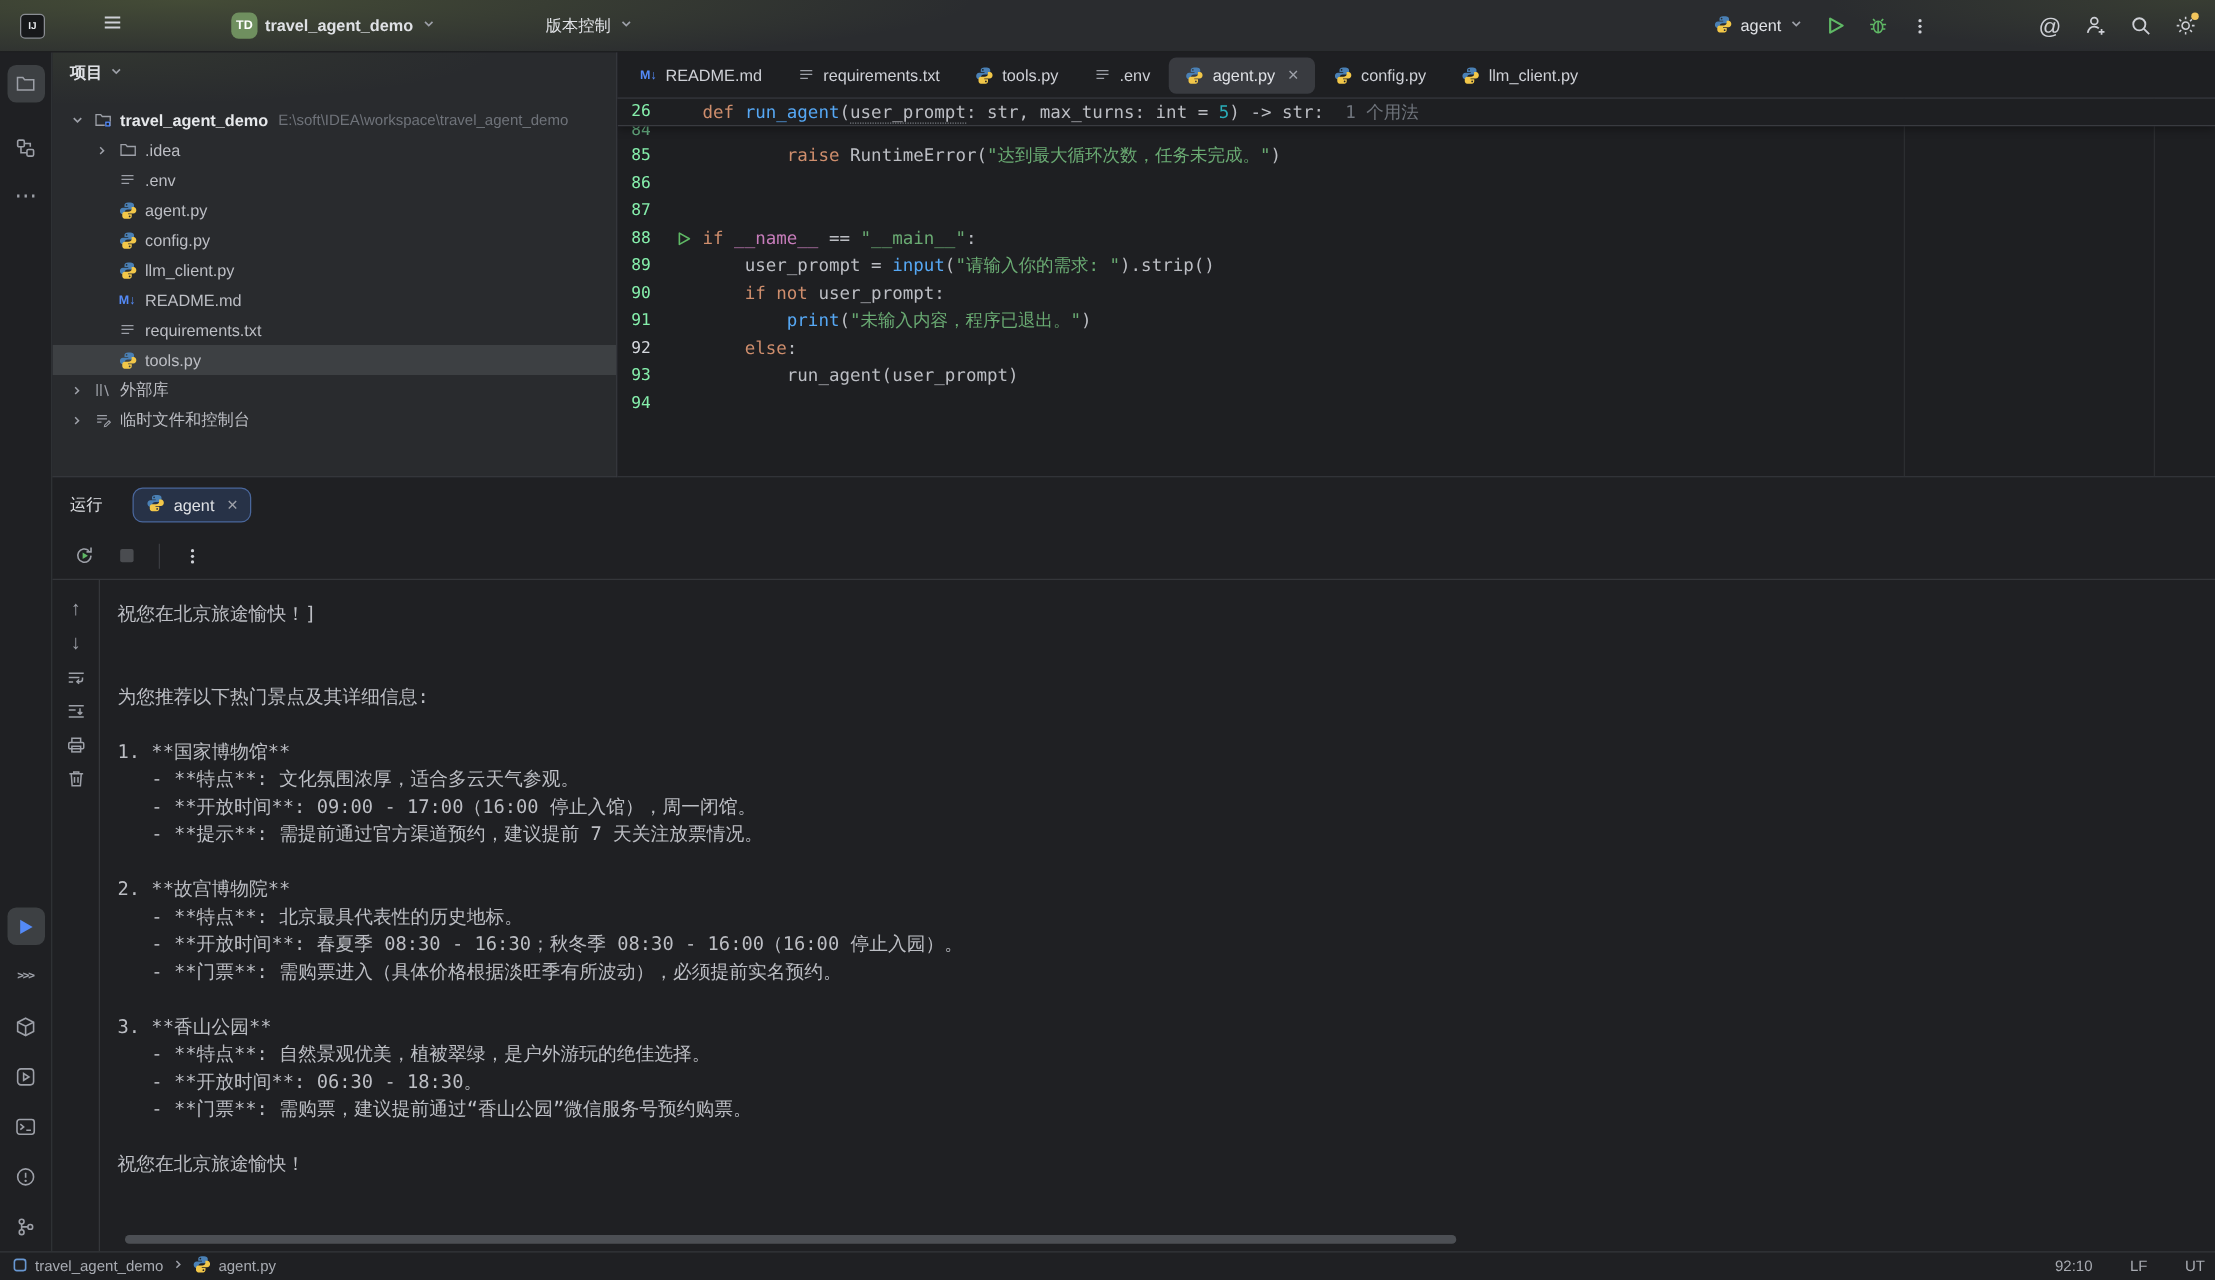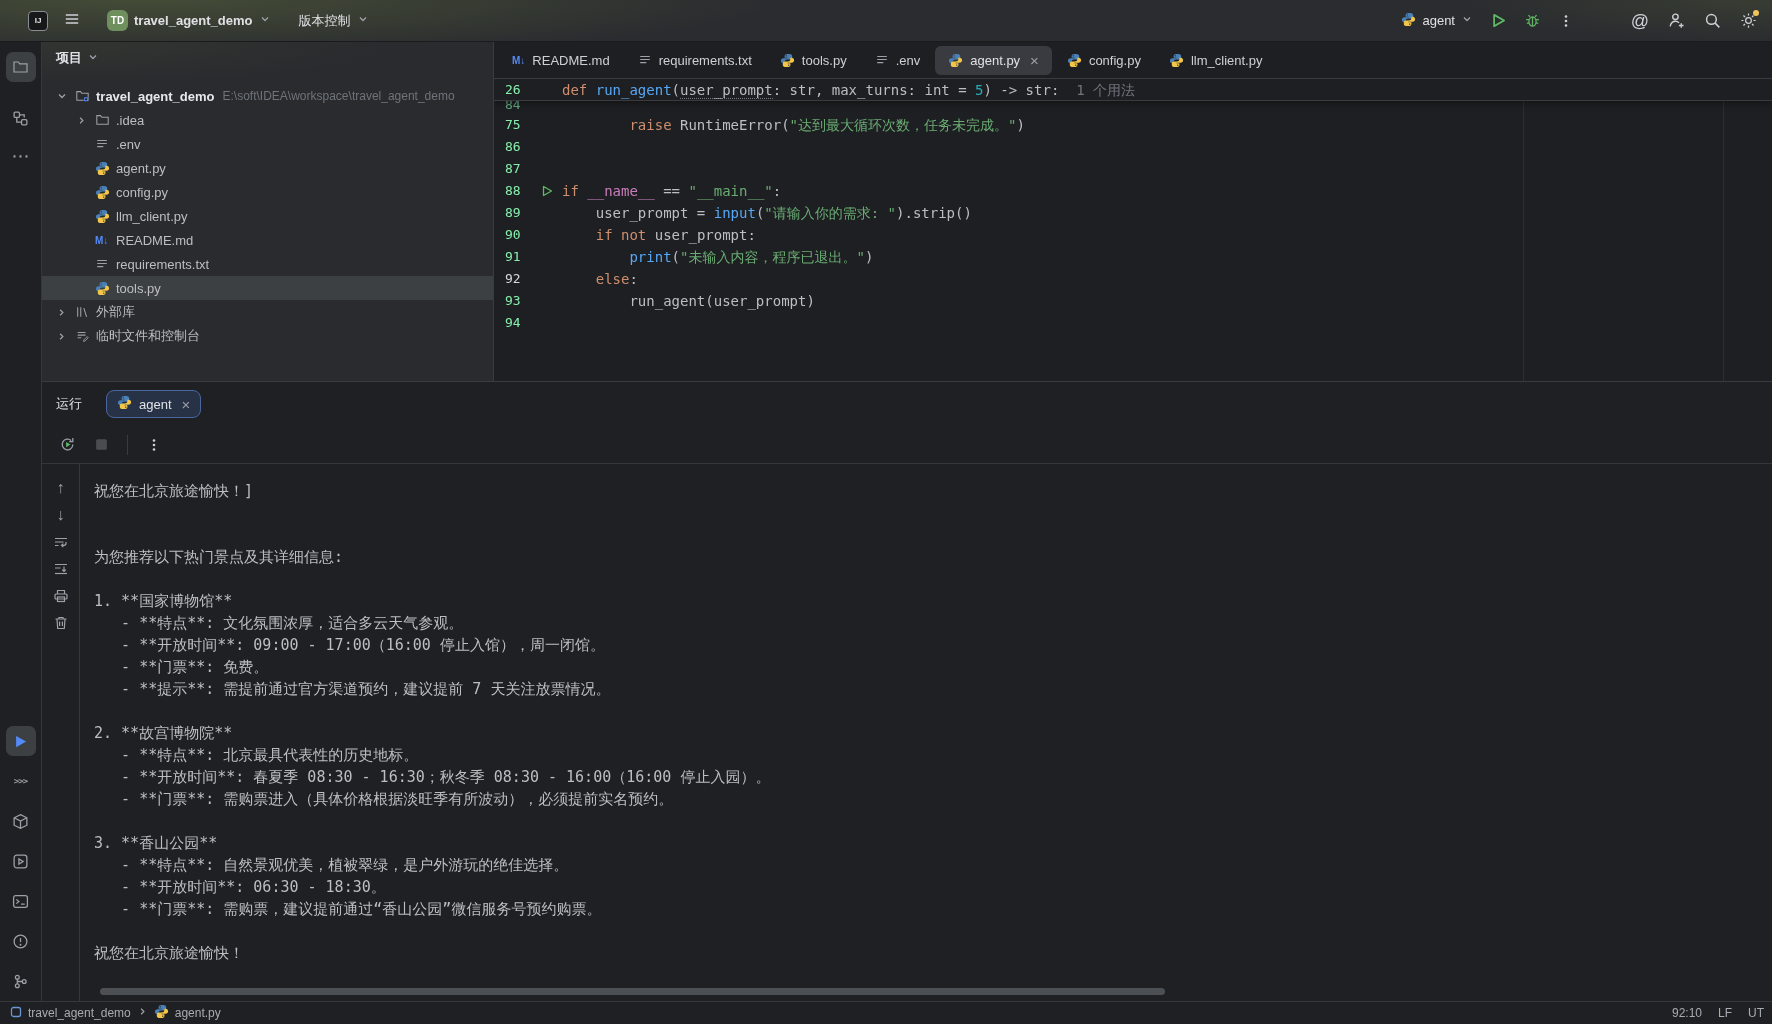--- a/index.html
+++ b/index.html
@@ -1,26 +1,26 @@
 <!DOCTYPE html>
 <html><head>
 <meta charset="utf-8">
 <style>
   * { margin:0; padding:0; box-sizing:border-box; }
   html,body { width:1772px; height:1024px; overflow:hidden; background:#1e1f22;
     font-family:"Liberation Sans", sans-serif; -webkit-font-smoothing:antialiased; }
 
   
   #header { position:absolute; top:0; left:0; right:0; height:42px; display:flex; align-items:center;
-    padding:0 10px 0 28px;
+    padding:0 10px 0 16px;
     background:
       radial-gradient(900px 80px at 150px 0, rgba(128,148,72,.30), transparent 70%),
       radial-gradient(420px 60px at 1755px 0, rgba(128,148,72,.16), transparent 70%),
       #2a2c2f;
-    border-bottom:1px solid #1a1b1d; }
+    border-bottom:1px solid #1a1b1d;gap:30px; }
   .hbtn { display:flex; align-items:center; gap:6px; padding:4px 7px; border-radius:6px;
     color:#dfe1e5; font-size:13px; cursor:default; }
   #logo { width:20px; height:20px; border:1px solid #8a8d93; border-radius:4px; color:#e5e7ea;
     font-size:8px; font-weight:bold; display:flex; align-items:center; justify-content:center;
     background:#17181a; margin-right:10px; }
   #avatar { width:21px; height:21px; border-radius:6px; background:#6f8f5f; color:#fff;
     font-size:10px; font-weight:bold; display:flex; align-items:center; justify-content:center; }
   .hgap { width:14px; }
   #run-config-group { margin-left:auto; display:flex; align-items:center; gap:4px; }
   #right-icons { display:flex; align-items:center; gap:8px; margin-left:46px; }
@@ -101,21 +101,21 @@
     font-family:"DejaVu Sans Mono", monospace; font-size:15px; line-height:22px; color:#bcbec4; }
   .console-line { min-height:22px; white-space:pre; }
   #hscroll { position:absolute; left:20px; bottom:6px; width:1065px; height:7px; border-radius:4px;
     background:#55585d; opacity:.85; }
 
   
   #status { position:absolute; left:0; right:0; bottom:0; height:23px; background:#1f2023;
     border-top:1px solid #35373b; display:flex; align-items:center; font-size:12px; color:#a8abb2;
     padding:0 4px 0 10px; }
   .sb-left { display:flex; align-items:center; gap:6px; }
-  .sb-right { margin-left:auto; display:flex; align-items:center; gap:8px; }
+  .sb-right { margin-left:auto; display:flex; align-items:center; gap:22px; }
   .sb-item { padding:2px 4px; }
 </style>
 </head>
 <body>
 
 <div id="header">
   <div id="logo">IJ</div>
   <div class="icon-24">
       <span><svg width="18" height="18" viewBox="0 0 16 16" fill="none" stroke="#9da0a8" stroke-width="1.2">
           <path d="M2.5 4.5h11M2.5 8h11M2.5 11.5h11" stroke="#ced0d6" stroke-width="1.4"></path>
@@ -489,21 +489,21 @@
       </div>
     </div>
   <div id="code">
     <div class="guide" style="left:1029px"></div>
     <div class="guide" style="left:1229px"></div>
     <div id="sticky">
         <div class="cline"><span class="gnum">26</span><span class="gico"></span><span class="ctext"><span class="tok kw">def </span><span class="tok fn">run_agent</span><span class="tok pl">(</span><span class="tok sq">user_prompt</span><span class="tok pl">: str, max_turns: int = </span><span class="tok num">5</span><span class="tok pl">) -&gt; str:  </span><span class="tok hint">1 个用法</span></span></div>
       </div>
     <div id="code-lines">
         <div class="cline clipped"><span class="gnum">84</span><span class="gico"></span><span class="ctext"></span></div>
-        <div class="cline"><span class="gnum">75</span><span class="gico"></span><span class="ctext"><span class="tok pl">        </span><span class="tok kw">raise </span><span class="tok pl">RuntimeError(</span><span class="tok str">"达到最大循环次数，任务未完成。"</span><span class="tok pl">)</span></span></div>
+        <div class="cline"><span class="gnum">85</span><span class="gico"></span><span class="ctext"><span class="tok pl">        </span><span class="tok kw">raise </span><span class="tok pl">RuntimeError(</span><span class="tok str">"达到最大循环次数，任务未完成。"</span><span class="tok pl">)</span></span></div>
         <div class="cline"><span class="gnum">86</span><span class="gico"></span><span class="ctext"></span></div>
         <div class="cline"><span class="gnum">87</span><span class="gico"></span><span class="ctext"></span></div>
         <div class="cline"><span class="gnum">88</span><span class="gico"><svg width="12" height="12" viewBox="0 0 12 12" fill="none">
               <path d="M2.5 1.5v9l8-4.5z" stroke="#5fb865" stroke-width="1.3" stroke-linejoin="round"></path>
             </svg></span><span class="ctext"><span class="tok kw">if </span><span class="tok dud">__name__</span><span class="tok pl"> == </span><span class="tok str">"__main__"</span><span class="tok pl">:</span></span></div>
         <div class="cline"><span class="gnum">89</span><span class="gico"></span><span class="ctext"><span class="tok pl">    user_prompt = </span><span class="tok bi">input</span><span class="tok pl">(</span><span class="tok str">"请输入你的需求: "</span><span class="tok pl">).strip()</span></span></div>
         <div class="cline"><span class="gnum">90</span><span class="gico"></span><span class="ctext"><span class="tok pl">    </span><span class="tok kw">if not </span><span class="tok pl">user_prompt:</span></span></div>
         <div class="cline"><span class="gnum">91</span><span class="gico"></span><span class="ctext"><span class="tok pl">        </span><span class="tok bi">print</span><span class="tok pl">(</span><span class="tok str">"未输入内容，程序已退出。"</span><span class="tok pl">)</span></span></div>
         <div class="cline current"><span class="gnum">92</span><span class="gico"></span><span class="ctext"><span class="tok pl">    </span><span class="tok kw">else</span><span class="tok pl">:</span></span></div>
         <div class="cline"><span class="gnum">93</span><span class="gico"></span><span class="ctext"><span class="tok pl">        run_agent(user_prompt)</span></span></div>
@@ -606,21 +606,20 @@
     <div id="console">
       <div id="console-lines">
           <div class="console-line">祝您在北京旅途愉快！]</div>
           <div class="console-line"></div>
           <div class="console-line"></div>
           <div class="console-line">为您推荐以下热门景点及其详细信息:</div>
           <div class="console-line"></div>
           <div class="console-line">1. **国家博物馆**</div>
           <div class="console-line">   - **特点**: 文化氛围浓厚，适合多云天气参观。</div>
           <div class="console-line">   - **开放时间**: 09:00 - 17:00（16:00 停止入馆），周一闭馆。</div>
-          <div class="console-line">   - **门票**: 免费。</div>
           <div class="console-line">   - **提示**: 需提前通过官方渠道预约，建议提前 7 天关注放票情况。</div>
           <div class="console-line"></div>
           <div class="console-line">2. **故宫博物院**</div>
           <div class="console-line">   - **特点**: 北京最具代表性的历史地标。</div>
           <div class="console-line">   - **开放时间**: 春夏季 08:30 - 16:30；秋冬季 08:30 - 16:00（16:00 停止入园）。</div>
           <div class="console-line">   - **门票**: 需购票进入（具体价格根据淡旺季有所波动），必须提前实名预约。</div>
           <div class="console-line"></div>
           <div class="console-line">3. **香山公园**</div>
           <div class="console-line">   - **特点**: 自然景观优美，植被翠绿，是户外游玩的绝佳选择。</div>
           <div class="console-line">   - **开放时间**: 06:30 - 18:30。</div>

